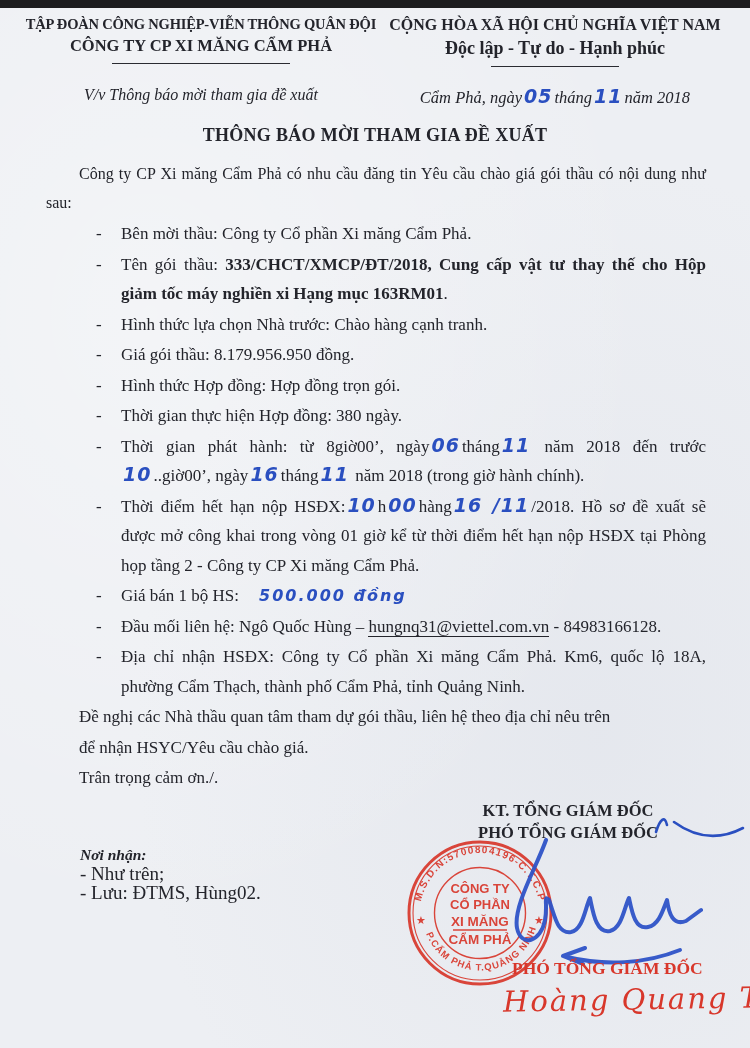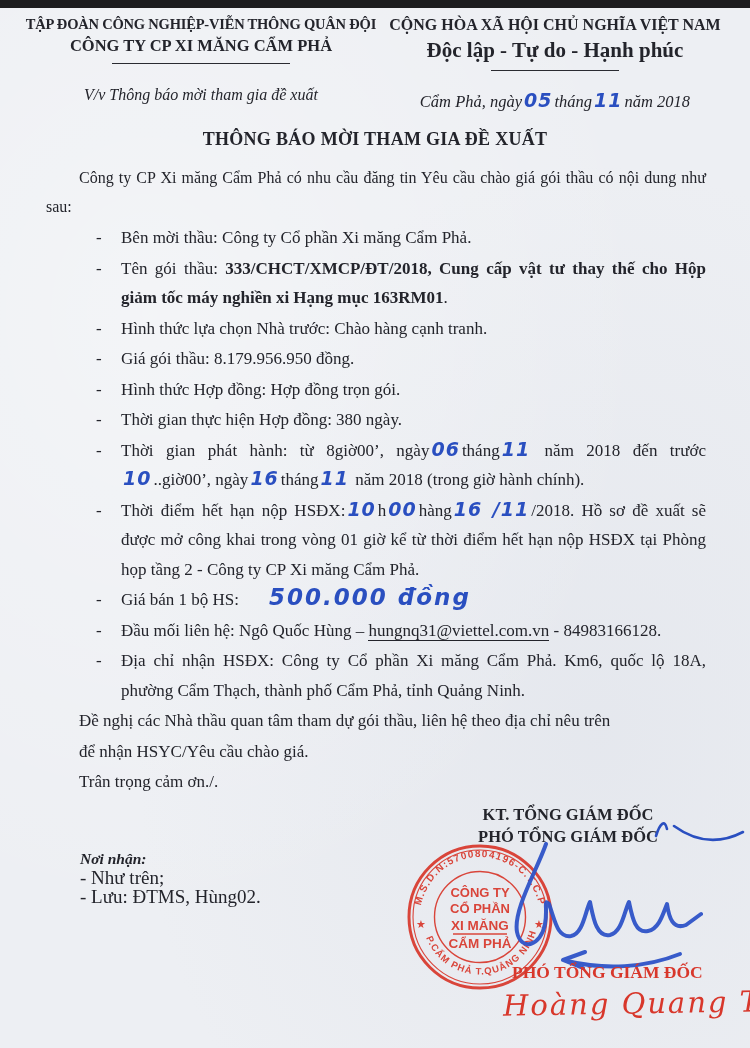--- a/index.html
+++ b/index.html
@@ -19,35 +19,35 @@
   .topstrip { position:absolute; top:0; left:0; width:750px; height:8px; background:#1d1d1f; }
 
   
   .header { display:flex; padding:16px 24px 0 18px; }
   .hcol { text-align:center; }
   .hcol.left  { width:368px; }
   .hcol.right { width:344px; margin-left:auto; }
   .h-small { font-size:14.5px; font-weight:bold; letter-spacing:-0.2px; white-space:nowrap; }
   .h-big   { font-size:16.5px; font-weight:bold; margin-top:3px; white-space:nowrap; }
   .nat1 { font-size:16px;  font-weight:bold; white-space:nowrap; }
-  .nat2 { font-size:21px; font-weight:bold; margin-top:4px; white-space:nowrap;text-align:center; }
+  .nat2 { font-size:18px; font-weight:bold; margin-top:4px; white-space:nowrap;text-align:center; }
   .hline { height:1.4px; background:#2a2b31; margin:7px auto 0; }
   .hline.w-left  { width:178px; }
   .hline.w-right { width:128px; }
   .subject  { font-style:italic; font-size:16px;   margin-top:22px; }
   .dateline { font-style:italic; font-size:16.5px; margin-top:20px; white-space:nowrap; }
 
   
   .hw {
     font-family:"DejaVu Sans", sans-serif;
     font-style:italic; font-weight:600;
     color:#2a4fc0; font-size:19px; line-height:1;
     margin:0 2px; letter-spacing:1px;
   }
-  .hw-big { font-size:23px; letter-spacing:2px; margin-left:30px; }
+  .hw-big { font-size:16px; letter-spacing:2px; margin-left:20px; }
 
   
   .title { text-align:center; font-weight:bold; font-size:18px; letter-spacing:.3px; margin-top:17px; }
   .content { padding:0 44px 0 46px; }
   .intro { margin-top:13px; font-size:16px; line-height:29px; text-align:justify; text-indent:33px; }
   ul.bullets { list-style:none; margin-top:2px; }
   ul.bullets li {
     position:relative; padding-left:75px; font-size:17px;
     line-height:29.5px; text-align:justify; margin:1px 0;
   }

